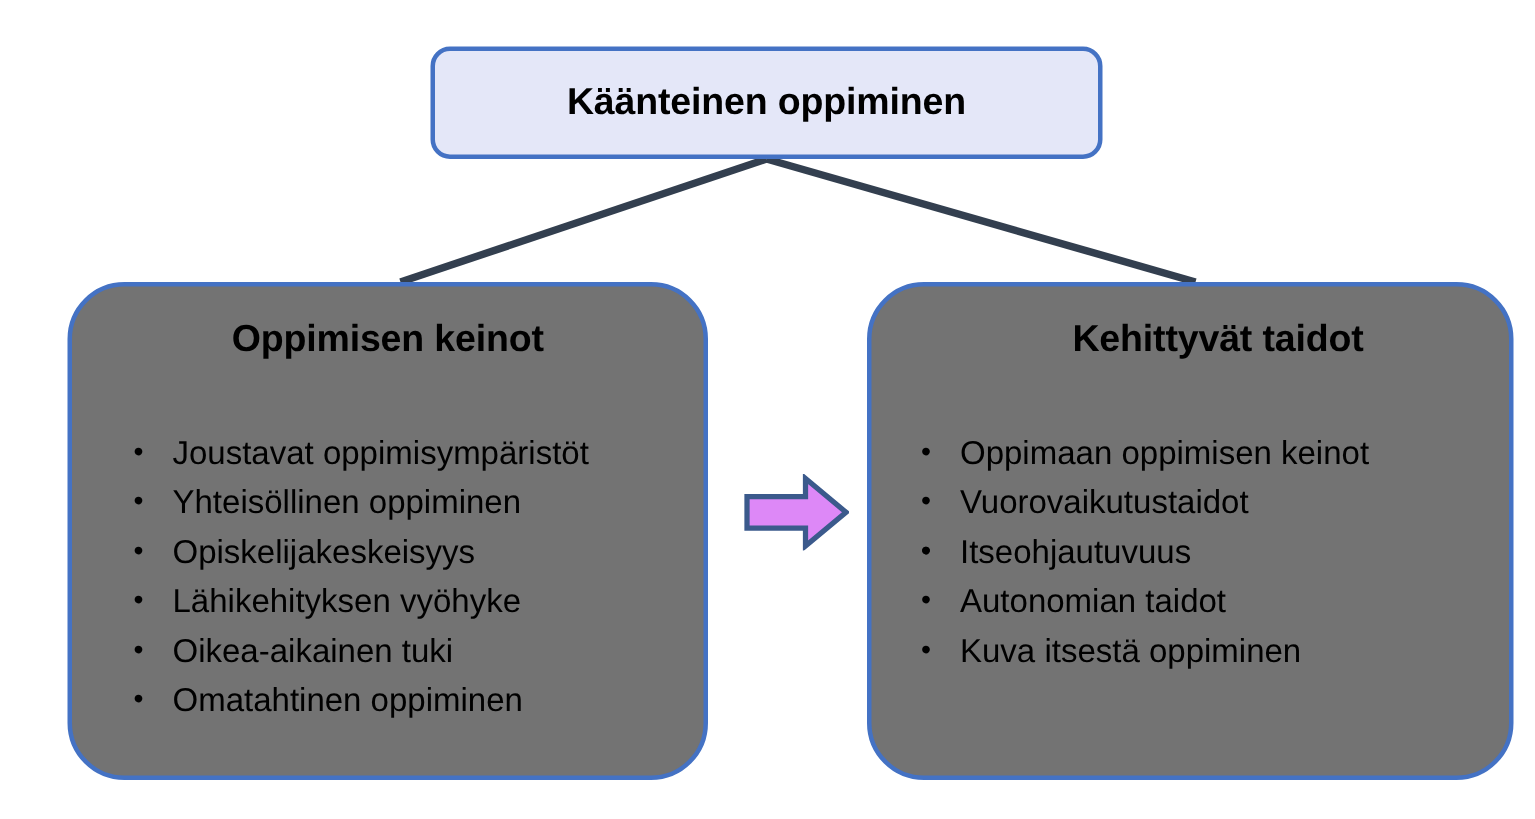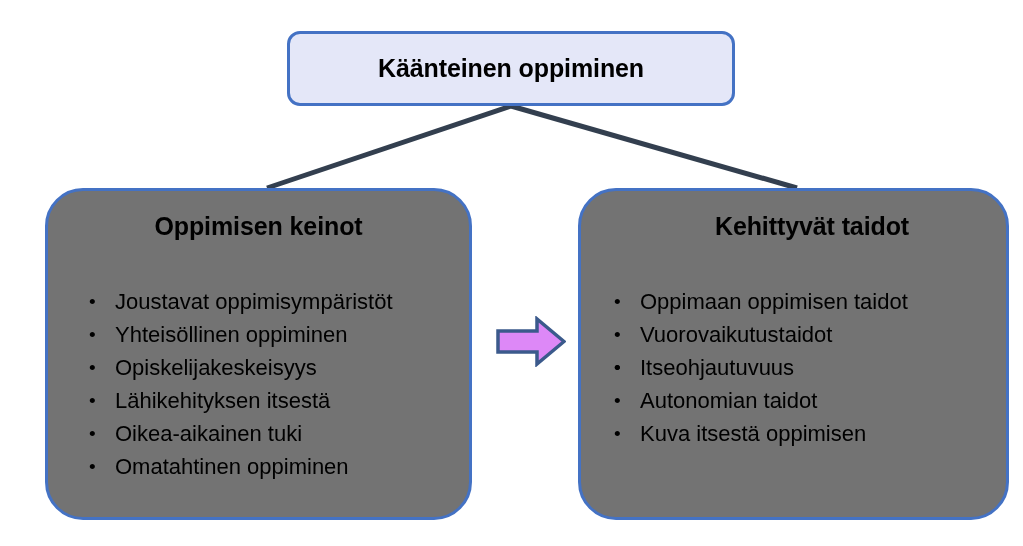--- a/index.html
+++ b/index.html
@@ -148,58 +148,58 @@
       <li class="bullet-item">
         <span class="bullet-dot">•</span>
         <span class="bullet-text">Yhteisöllinen oppiminen</span>
       </li>
       <li class="bullet-item">
         <span class="bullet-dot">•</span>
         <span class="bullet-text">Opiskelijakeskeisyys</span>
       </li>
       <li class="bullet-item">
         <span class="bullet-dot">•</span>
-        <span class="bullet-text">Lähikehityksen itsestä</span>
+        <span class="bullet-text">Lähikehityksen vyöhyke</span>
       </li>
       <li class="bullet-item">
         <span class="bullet-dot">•</span>
         <span class="bullet-text">Oikea-aikainen tuki</span>
       </li>
       <li class="bullet-item">
         <span class="bullet-dot">•</span>
         <span class="bullet-text">Omatahtinen oppiminen</span>
       </li>
     </ul>
   </div>
 
   <div class="node node-branch" id="node-right">
     <div class="node-title">Kehittyvät taidot</div>
     <ul class="bullet-list">
       <li class="bullet-item">
         <span class="bullet-dot">•</span>
-        <span class="bullet-text">Oppimaan oppimisen taidot</span>
+        <span class="bullet-text">Oppimaan oppimisen keinot</span>
       </li>
       <li class="bullet-item">
         <span class="bullet-dot">•</span>
         <span class="bullet-text">Vuorovaikutustaidot</span>
       </li>
       <li class="bullet-item">
         <span class="bullet-dot">•</span>
       </li>
       <li class="bullet-item">
         <span class="bullet-dot">•</span>
         <span class="bullet-text">Itseohjautuvuus</span>
       </li>
       <li class="bullet-item">
         <span class="bullet-dot">•</span>
         <span class="bullet-text">Autonomian taidot</span>
       </li>
       <li class="bullet-item">
         <span class="bullet-dot">•</span>
-        <span class="bullet-text">Kuva itsestä oppimisen</span>
+        <span class="bullet-text">Kuva itsestä oppiminen</span>
       </li>
     </ul>
   </div>
 
   <svg id="flow-arrow" viewBox="0 0 70 51" width="70" height="51">
     <polygon points="2,15 41,15 41,3 68,25.5 41,48 41,36 2,36" fill="#DD88F7" stroke="#3B5A8C" stroke-width="3.5" stroke-linejoin="miter"></polygon>
   </svg>
 
 </div>
 

